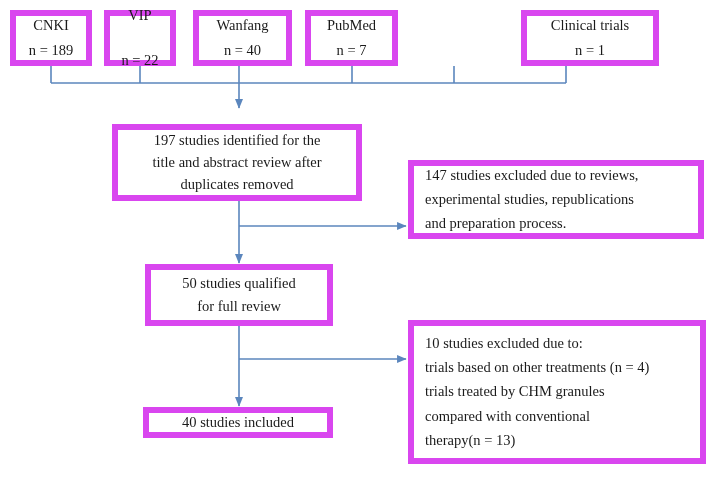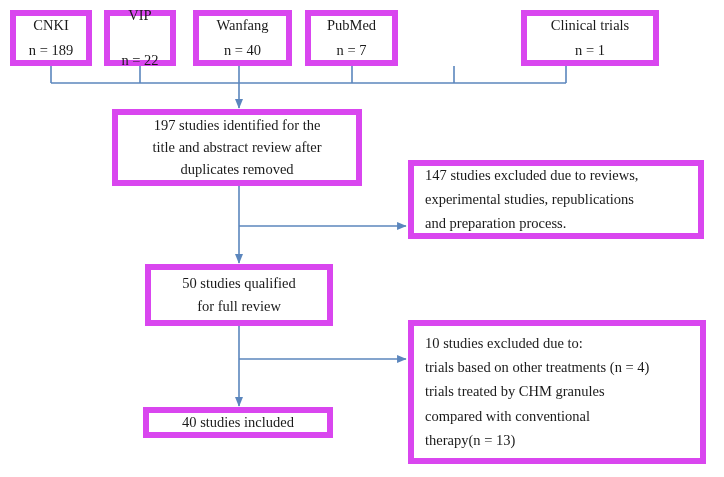--- a/index.html
+++ b/index.html
@@ -118,21 +118,21 @@
     <span class="line">PubMed</span>
     <span class="line">n = 7</span>
   </div>
 
 
   <div class="node center src-node" style="left:521px; top:10px; width:138px; height:56px;">
     <span class="line">Clinical trials</span>
     <span class="line">n = 1</span>
   </div>
 
-  <div class="node center flow-node" style="left:112px; top:109px; width:250px; height:77px;">
+  <div class="node center flow-node" style="left:112px; top:124px; width:250px; height:77px;">
     <span class="line">197 studies identified for the</span>
     <span class="line">title and abstract review after</span>
     <span class="line">duplicates removed</span>
   </div>
 
   <div class="node center flow-node" style="left:145px; top:264px; width:188px; height:62px;">
     <span class="line">50 studies qualified</span>
     <span class="line">for full review</span>
   </div>
 

